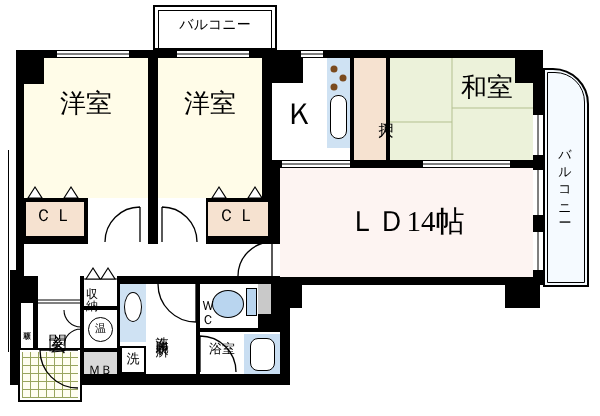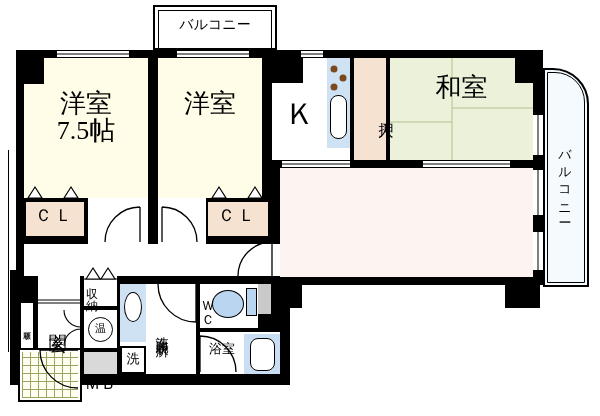--- a/index.html
+++ b/index.html
@@ -140,37 +140,37 @@
 
     <g fill="#7a4a1e" stroke="none">
       <circle cx="334" cy="69" r="3.5"></circle>
         <circle cx="343" cy="78" r="3.5"></circle>
         <circle cx="334" cy="87" r="3.5"></circle>
     </g>
   </svg>
 
   <div class="label" style="left:24px;top:90px;width:124px;font-size:26px;">
     <div>洋室</div>
-    <div>7.5帖</div>
   </div>
   <div class="label" style="left:158px;top:90px;width:104px;font-size:26px;">
     <div>洋室</div>
   </div>
-  <div class="label" style="left:390px;top:74px;width:143px;font-size:26px;">
+  <div class="label" style="left:390px;top:74px;width:154px;font-size:26px;padding-left:20px;">
     <div>和室</div>
   </div>
   <div class="label nowrap" style="left:274px;top:98px;width:52px;font-size:30px;">Ｋ</div>
+  <div class="label nowrap" style="left:280px;top:206px;width:253px;font-size:29px;">ＬＤ14帖</div>
   <div class="label nowrap" style="left:24px;top:207px;width:62px;font-size:17px;letter-spacing:3px;">ＣＬ</div>
   <div class="label nowrap" style="left:206px;top:207px;width:64px;font-size:17px;letter-spacing:3px;">ＣＬ</div>
   <div class="label vtext" style="left:354px;top:80px;width:32px;height:60px;font-size:15px;text-align:center;left:361px;">押入</div>
   <div class="label" style="left:153px;top:18px;width:124px;font-size:14px;">バルコニー</div>
   <div class="label vtext" style="left:558px;top:118px;height:124px;font-size:13px;letter-spacing:4px;">バルコニー</div>
   <div class="label vtext" style="left:48px;top:294px;height:52px;font-size:18px;">玄関</div>
   <div class="label" style="left:84px;top:288px;width:16px;font-size:12px;">収納</div>
   <div class="label" style="left:88px;top:323px;width:25px;font-size:11px;">温</div>
-  <div class="label" style="left:84px;top:376px;width:33px;font-size:16px;">ＭＢ</div>
+  <div class="label" style="left:84px;top:364px;width:33px;font-size:12px;">ＭＢ</div>
   <div class="label" style="left:120px;top:352px;width:26px;font-size:13px;">洗</div>
   <div class="label vtext" style="left:155px;top:289px;height:84px;font-size:13px;letter-spacing:2px;">洗面脱衣所</div>
   <div class="label vtext" style="left:201px;top:288px;height:34px;font-size:13px;">ＷＣ</div>
   <div class="label" style="left:202px;top:342px;width:40px;font-size:13px;">浴室</div>
   <div class="label vtext" style="left:23px;top:305px;height:42px;font-size:7.5px;">下駄箱</div>
 
 </div>
 
 </body></html>

